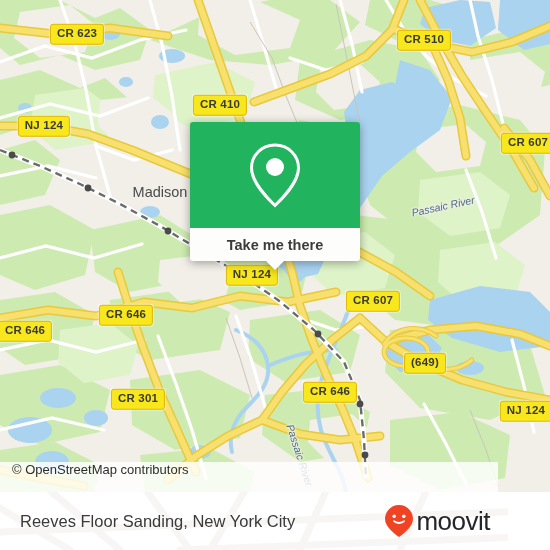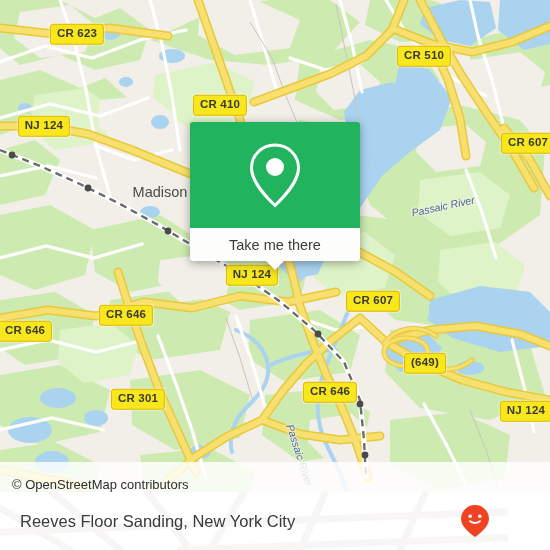--- a/index.html
+++ b/index.html
@@ -58,20 +58,21 @@
   }
 
   
   .popup{
     position:absolute;
     left:190px;top:122px;
     width:170px;
     border-radius:3px;
     overflow:visible;
     filter:drop-shadow(0 2px 5px rgba(0,0,0,.35));
+    font-weight:bold;
   }
   .popup-body{
     background:#22b35f;
     height:106px;
     border-radius:3px 3px 0 0;
     display:flex;align-items:center;justify-content:center;
   }
   .popup-pin{display:block;}
   .popup-footer{
     background:#fdfdfb;
@@ -87,23 +88,23 @@
     margin-left:-9px;
     width:0;height:0;
     border-left:9px solid transparent;
     border-right:9px solid transparent;
     border-top:9px solid #fdfdfb;
   }
 
   
   .attribution{
     position:absolute;left:0;top:462px;
-    width:550px;height:30px;
+    width:498px;height:30px;
     background:rgba(255,255,255,.82);
-    display:flex;align-items:flex-end;
+    display:flex;align-items:flex-start;
     box-sizing:border-box;
     padding-left:12px;
     color:#2d2d2d;
     font-size:13px;
   }
 
   
   .footer{
     position:absolute;left:0;top:492px;
     width:508px;height:58px;
@@ -329,21 +330,21 @@
         </g>
       </g>
     </svg>
 
     <div class="place-label" style="left:148px;top:192px;margin-left:12px;">Madison</div>
 
     <div class="river-label" style="left:443px;top:206px;transform:translate(-50%,-50%) rotate(-12deg);">Passaic River</div>
     <div class="river-label" style="left:300px;top:455px;transform:translate(-50%,-50%) rotate(72deg);">Passaic River</div>
 
     <div class="shield" style="left:77px;top:34px;">CR 623</div>
-    <div class="shield" style="left:424px;top:56px;">CR 510</div>
+    <div class="shield" style="left:424px;top:40px;">CR 510</div>
     <div class="shield" style="left:220px;top:105px;">CR 410</div>
     <div class="shield" style="left:528px;top:143px;">CR 607</div>
     <div class="shield" style="left:44px;top:126px;">NJ 124</div>
     <div class="shield" style="left:252px;top:275px;">NJ 124</div>
     <div class="shield" style="left:126px;top:315px;">CR 646</div>
     <div class="shield" style="left:25px;top:331px;">CR 646</div>
     <div class="shield" style="left:373px;top:301px;">CR 607</div>
     <div class="shield" style="left:425px;top:363px;">(649)</div>
     <div class="shield" style="left:138px;top:399px;">CR 301</div>
     <div class="shield" style="left:330px;top:392px;">CR 646</div>
@@ -385,15 +386,16 @@
 
     <div class="footer-title">Reeves Floor Sanding, New York City</div>
 
     <div class="brand">
       <svg width="30" height="34" viewBox="0 0 30 34">
         <path d="M15,1 C7.3,1 1,7.2 1,14.8 C1,23.3 12,31 15,33 C18,31 29,23.3 29,14.8 C29,7.2 22.7,1 15,1 Z" fill="#ef4323"></path>
         <circle cx="10.2" cy="12.2" r="1.8" fill="#ffffff"></circle>
         <circle cx="19.8" cy="12.2" r="1.8" fill="#ffffff"></circle>
         <path d="M10,17.2 C12,19.6 18,19.6 20,17.2" fill="none" stroke="#ffffff" stroke-width="1.8" stroke-linecap="round"></path>
       </svg>
+      <span class="brand-word">moovit</span>
     </div>
   </div>
 </div>
 
 </body></html>

